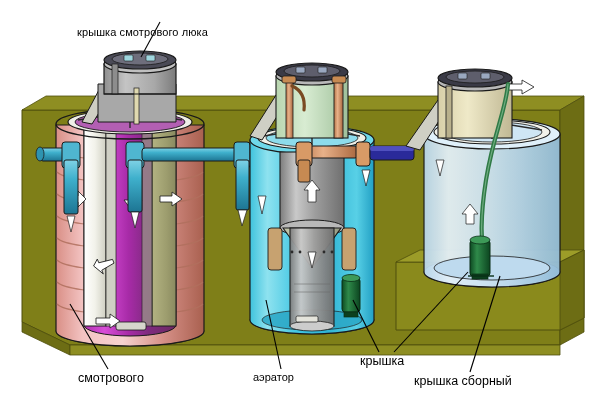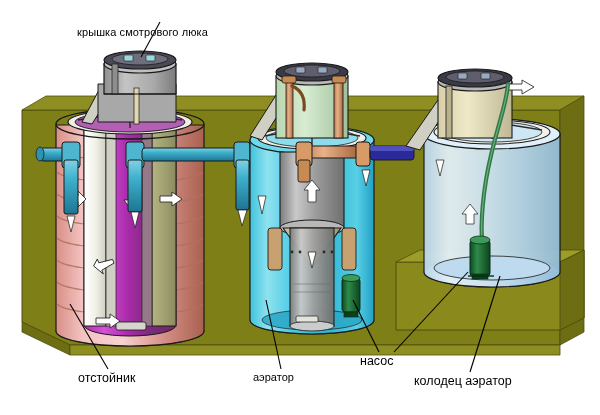--- a/index.html
+++ b/index.html
@@ -299,18 +299,18 @@
       <line x1="160" y1="22" x2="141" y2="57"></line>
       <line x1="108" y1="369" x2="70" y2="304"></line>
       <line x1="281" y1="369" x2="266" y2="300"></line>
       <line x1="379" y1="352" x2="353" y2="300"></line>
       <line x1="394" y1="352" x2="468" y2="272"></line>
       <line x1="470" y1="372" x2="500" y2="276"></line>
     </g>
   </svg>
 
   <div class="lbl" id="lab-hatch">крышка смотрового люка</div>
-  <div class="lbl" id="lab-settler">отстойник</div>
+  <div class="lbl" id="lab-settler">смотрового</div>
   <div class="lbl" id="lab-aerator">аэратор</div>
-  <div class="lbl" id="lab-pump">насос</div>
-  <div class="lbl" id="lab-well">колодец аэратор</div>
+  <div class="lbl" id="lab-pump">крышка</div>
+  <div class="lbl" id="lab-well">крышка сборный</div>
 
 </div>
 
 </body></html>

